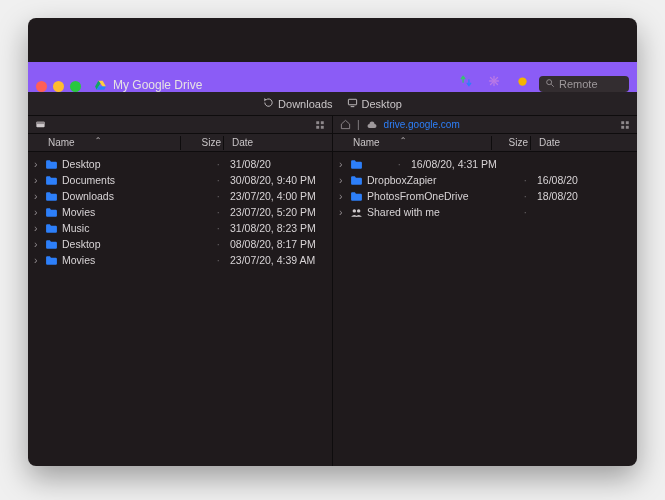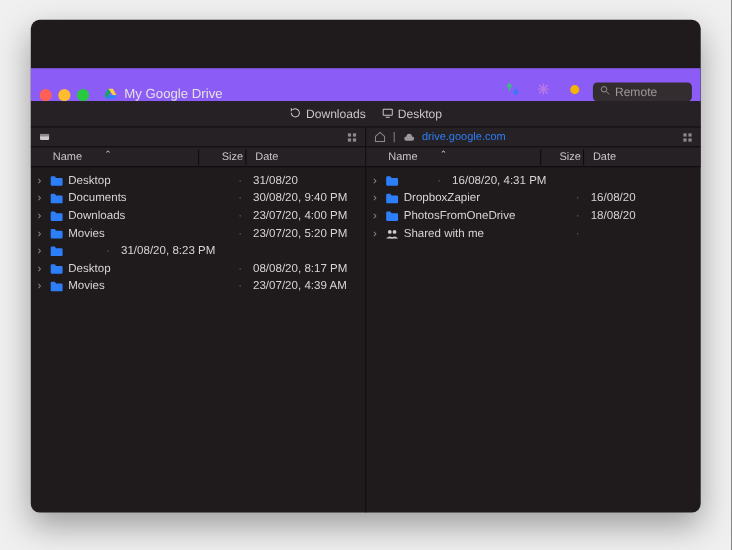--- a/index.html
+++ b/index.html
@@ -238,20 +238,21 @@
             <span class="dot" style="width:38px">·</span>
             <span style="width:106px; padding-left:10px">23/07/20, 5:20 PM</span>
           </div>
           <div class="row">
             <span class="expand">›</span>
             <span class="ficon">
               <svg width="13" height="11" viewBox="0 0 24 20">
                 <path d="M2 4 a2 2 0 0 1 2-2 h5 l2 3 h9 a2 2 0 0 1 2 2 v9 a2 2 0 0 1 -2 2 H4 a2 2 0 0 1 -2 -2 Z" fill="#2d7ff9"></path>
               </svg>
             </span>
+            <span style="flex:1">Music</span>
             <span class="dot" style="width:38px">·</span>
             <span style="width:106px; padding-left:10px">31/08/20, 8:23 PM</span>
           </div>
           <div class="row">
             <span class="expand">›</span>
             <span class="ficon">
               <svg width="13" height="11" viewBox="0 0 24 20">
                 <path d="M2 4 a2 2 0 0 1 2-2 h5 l2 3 h9 a2 2 0 0 1 2 2 v9 a2 2 0 0 1 -2 2 H4 a2 2 0 0 1 -2 -2 Z" fill="#2d7ff9"></path>
               </svg>
             </span>

